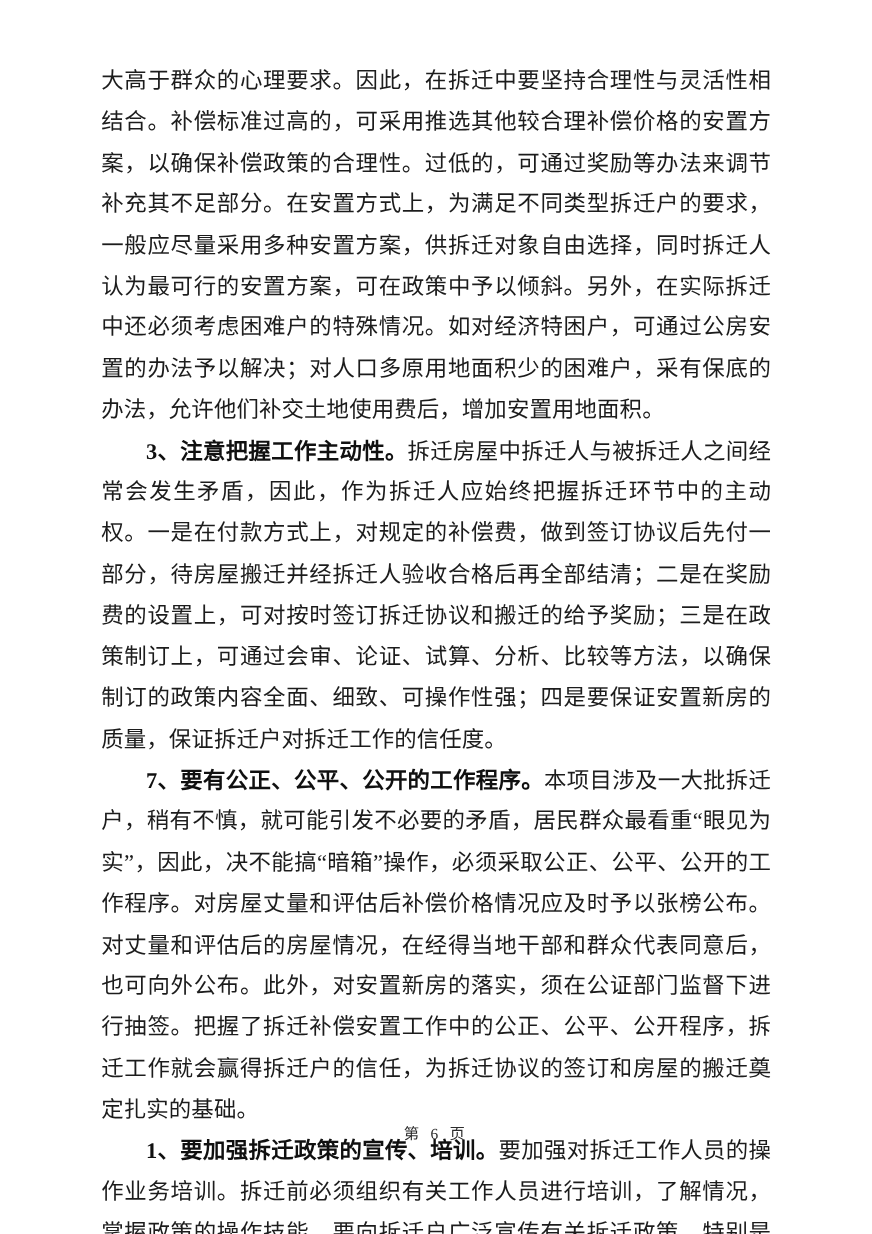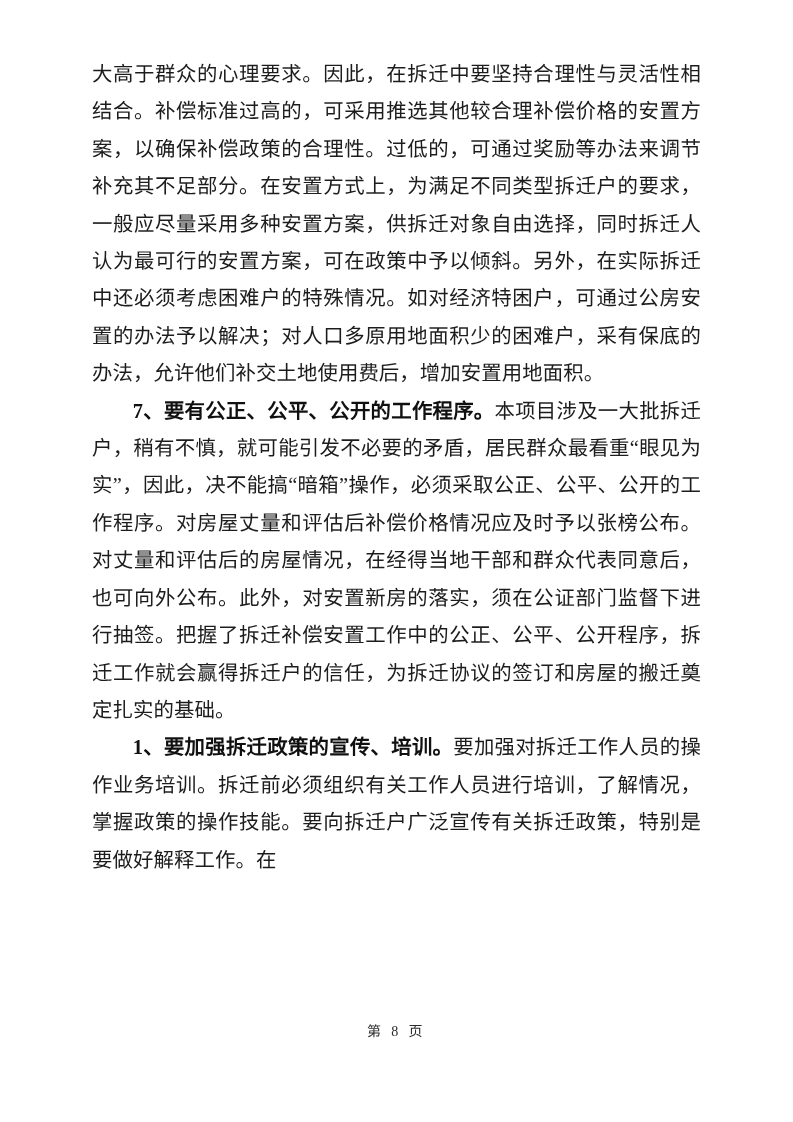--- a/index.html
+++ b/index.html
@@ -75,28 +75,31 @@
 <body>
 
 <div class="page">
 
   <div class="page-body">
 
     <p class="para">
       <span>大高于群众的心理要求。因此，在拆迁中要坚持合理性与灵活性相结合。补偿标准过高的，可采用推选其他较合理补偿价格的安置方案，以确保补偿政策的合理性。过低的，可通过奖励等办法来调节补充其不足部分。在安置方式上，为满足不同类型拆迁户的要求，一般应尽量采用多种安置方案，供拆迁对象自由选择，同时拆迁人认为最可行的安置方案，可在政策中予以倾斜。另外，在实际拆迁中还必须考虑困难户的特殊情况。如对经济特困户，可通过公房安置的办法予以解决；对人口多原用地面积少的困难户，采有保底的办法，允许他们补交土地使用费后，增加安置用地面积。</span>
     </p>
 
+    <p class="para indent">
+      <span class="lead">3、注意把握工作主动性。</span><span>拆迁房屋中拆迁人与被拆迁人之间经常会发生矛盾，因此，作为拆迁人应始终把握拆迁环节中的主动权。一是在付款方式上，对规定的补偿费，做到签订协议后先付一部分，待房屋搬迁并经拆迁人验收合格后再全部结清；二是在奖励费的设置上，可对按时签订拆迁协议和搬迁的给予奖励；三是在政策制订上，可通过会审、论证、试算、分析、比较等方法，以确保制订的政策内容全面、细致、可操作性强；四是要保证安置新房的质量，保证拆迁户对拆迁工作的信任度。</span>
+    </p>
 
     <p class="para indent">
       <span class="lead">7、要有公正、公平、公开的工作程序。</span><span>本项目涉及一大批拆迁户，稍有不慎，就可能引发不必要的矛盾，居民群众最看重“眼见为实”，因此，决不能搞“暗箱”操作，必须采取公正、公平、公开的工作程序。对房屋丈量和评估后补偿价格情况应及时予以张榜公布。对丈量和评估后的房屋情况，在经得当地干部和群众代表同意后，也可向外公布。此外，对安置新房的落实，须在公证部门监督下进行抽签。把握了拆迁补偿安置工作中的公正、公平、公开程序，拆迁工作就会赢得拆迁户的信任，为拆迁协议的签订和房屋的搬迁奠定扎实的基础。</span>
     </p>
 
     <p class="para indent">
       <span class="lead">1、要加强拆迁政策的宣传、培训。</span><span>要加强对拆迁工作人员的操作业务培训。拆迁前必须组织有关工作人员进行培训，了解情况，掌握政策的操作技能。要向拆迁户广泛宣传有关拆迁政策，特别是要做好解释工作。在</span>
     </p>
 
   </div>
 
   <div class="page-footer">
-    <span class="footer-text">第 8 页</span>
+    <span class="footer-text">第 6 页</span>
   </div>
 
 </div>
 
 </body></html>

